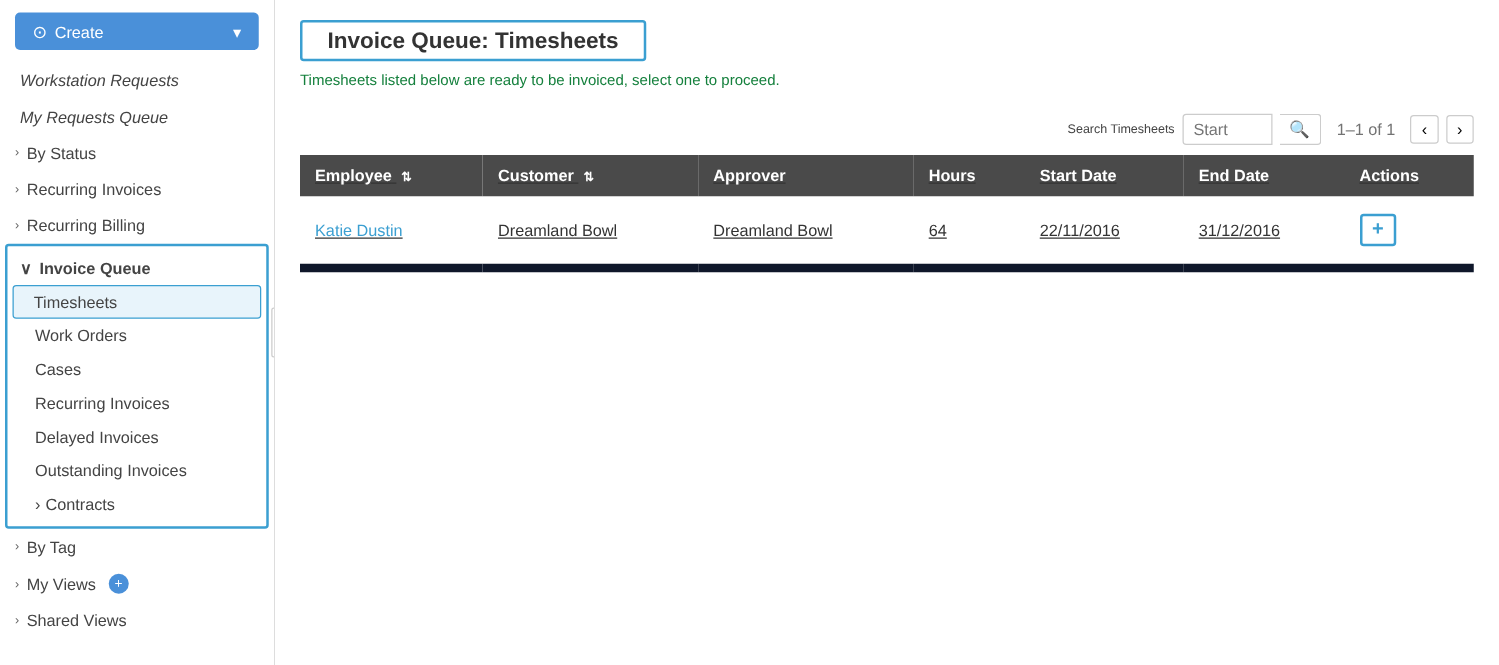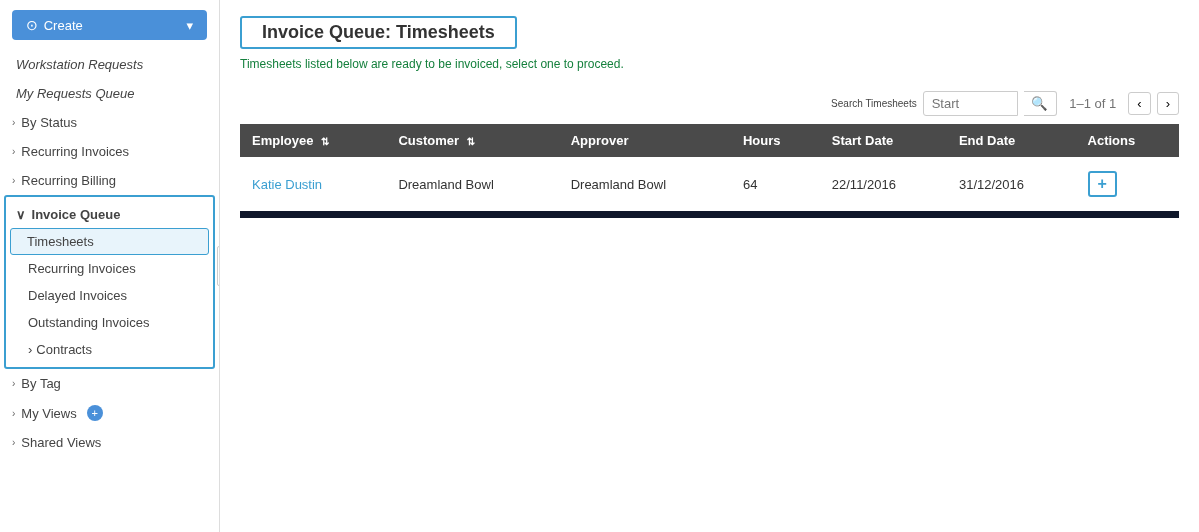--- a/index.html
+++ b/index.html
@@ -161,21 +161,21 @@
     .search-label {
       font-size: 10px;
       color: #444;
     }
 
     .search-input {
       border: 1px solid #ccc;
       padding: 4px 8px;
       border-radius: 3px 0 0 3px;
       font-size: 13px;
-      width: 95px;
+      width: 72px;
       outline: none;
     }
 
     .search-btn {
       background: #fff;
       border: 1px solid #ccc;
       border-left: none;
       padding: 4px 8px;
       cursor: pointer;
       border-radius: 0 3px 3px 0;
@@ -198,20 +198,21 @@
 
     
     .table-container {
       padding: 0 20px;
       overflow-x: auto;
     }
 
     table {
       width: 100%;
       border-collapse: collapse;
+      text-decoration: underline;
     }
 
     thead tr {
       background: #4a4a4a;
       color: #fff;
     }
 
     thead th {
       padding: 9px 12px;
       text-align: left;
@@ -291,21 +292,27 @@
   <div class="invoice-queue-section">
     <div class="invoice-queue-header">
       <span class="arrow">∨</span>
       <span>Invoice Queue</span>
     </div>
 
     <div class="invoice-queue-child active">
       <span>Timesheets</span>
     </div>
 
-
+    <div class="invoice-queue-child">
+      <span>Work Orders</span>
+    </div>
+
+    <div class="invoice-queue-child">
+      <span>Cases</span>
+    </div>
 
     <div class="invoice-queue-child">
       <span>Recurring Invoices</span>
     </div>
 
     <div class="invoice-queue-child">
       <span>Delayed Invoices</span>
     </div>
 
     <div class="invoice-queue-child">

